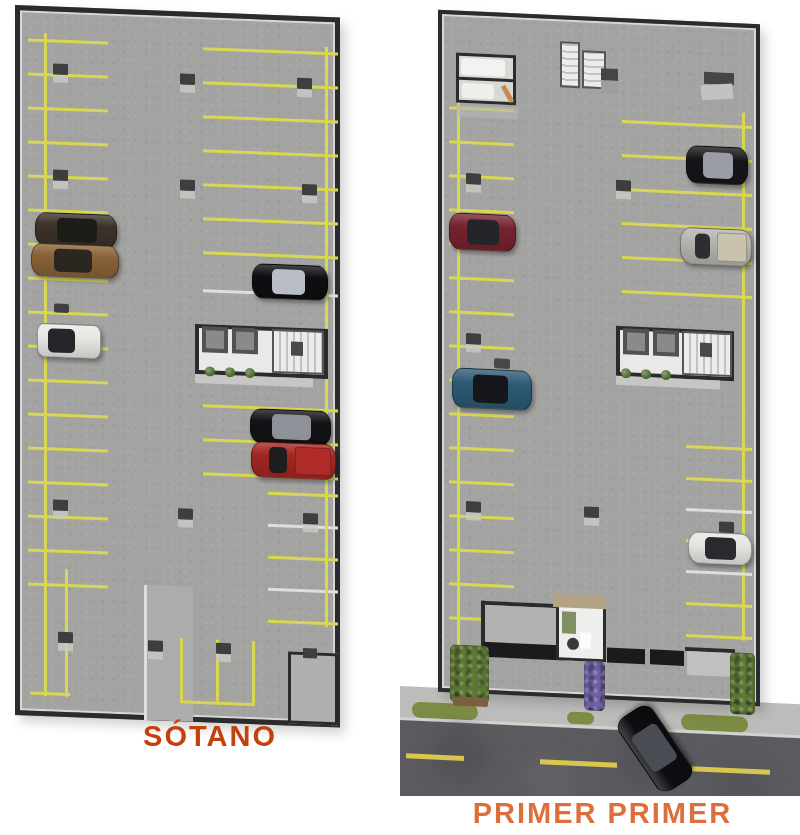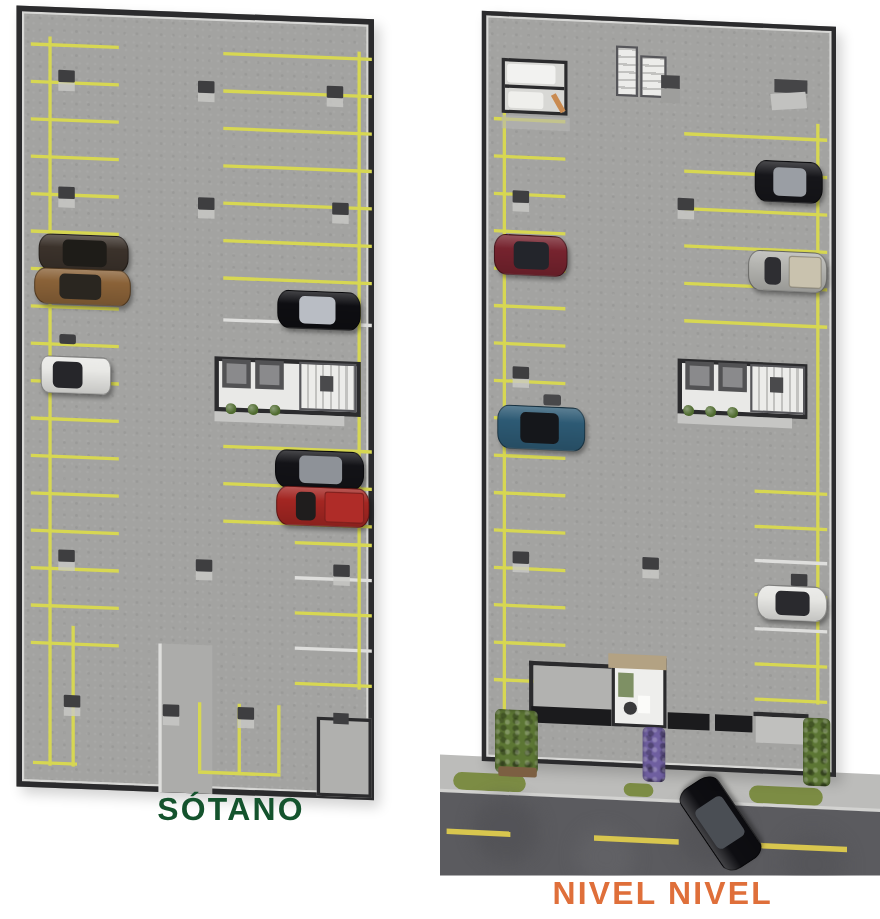--- a/index.html
+++ b/index.html
@@ -131,21 +131,21 @@
       </div>
       <div style="position: absolute; left: 230px; top: 389px; width: 81px; height: 35px; background-color: rgb(19, 19, 23); background-image: linear-gradient(rgba(255, 255, 255, 0.22), rgba(255, 255, 255, 0) 35%, rgba(0, 0, 0, 0.15)); border-radius: 11px / 14px; border: 1px solid rgba(0, 0, 0, 0.35); box-shadow: rgba(0, 0, 0, 0.35) 2px 3px 4px;">
         <div style="position: absolute; left: 26%; top: 13%; width: 50%; height: 74%; background-color: rgb(142, 146, 152); border-radius: 5px;"></div>
       </div>
       <div style="position: absolute; left: 231px; top: 422px; width: 85px; height: 36px; background-color: rgb(163, 38, 34); background-image: linear-gradient(rgba(255, 255, 255, 0.22), rgba(255, 255, 255, 0) 35%, rgba(0, 0, 0, 0.15)); border-radius: 11px / 14px; border: 1px solid rgba(0, 0, 0, 0.35); box-shadow: rgba(0, 0, 0, 0.35) 2px 3px 4px;">
         <div style="position: absolute; left: 20%; top: 13%; width: 22%; height: 74%; background-color: rgb(31, 29, 29); border-radius: 5px;"></div>
         <div style="position: absolute; left: 52%; top: 9%; width: 43%; height: 82%; background-color: rgb(175, 44, 40); border-radius: 3px; border: 1px solid rgba(0, 0, 0, 0.25);"></div>
       </div>
     </div>
 
-  <div class="plan-label" id="label-sotano" style="color: #14532d;">SÓTANO</div>
+  <div class="plan-label" id="label-sotano" style="color: #c2410c;">SÓTANO</div>
 
   <div class="panel-right">
     <div class="scene">
       <div class="street-host">
           <div style="position: absolute; left: 0px; top: 686px; width: 400px; height: 34px; background: rgb(188, 188, 186);"></div>
           <div style="position: absolute; left: 12px; top: 701px; width: 66px; height: 16px; background: rgb(124, 140, 68); border-radius: 8px;"></div>
           <div style="position: absolute; left: 167px; top: 704px; width: 27px; height: 12px; background: rgb(124, 140, 68); border-radius: 6px;"></div>
           <div style="position: absolute; left: 281px; top: 701px; width: 67px; height: 16px; background: rgb(124, 140, 68); border-radius: 8px;"></div>
           <div style="position: absolute; left: 0px; top: 717px; width: 400px; height: 3px; background: rgb(210, 210, 208);"></div>
           <div style="position: absolute; left: 0px; top: 720px; width: 400px; height: 78px; background: rgb(91, 91, 95);"></div>
@@ -259,15 +259,15 @@
           <div style="position: absolute; left: 10px; top: 353px; width: 80px; height: 40px; background-color: rgb(45, 90, 116); background-image: linear-gradient(rgba(255, 255, 255, 0.22), rgba(255, 255, 255, 0) 35%, rgba(0, 0, 0, 0.15)); border-radius: 11px / 14px; border: 1px solid rgba(0, 0, 0, 0.35); box-shadow: rgba(0, 0, 0, 0.35) 2px 3px 4px;">
             <div style="position: absolute; left: 26%; top: 13%; width: 44%; height: 74%; background-color: rgb(21, 23, 27); border-radius: 5px;"></div>
           </div>
           <div style="position: absolute; left: 246px; top: 506px; width: 64px; height: 32px; background-color: rgb(230, 230, 227); background-image: linear-gradient(rgba(255, 255, 255, 0.22), rgba(255, 255, 255, 0) 35%, rgba(0, 0, 0, 0.15)); border-radius: 11px / 14px; border: 1px solid rgba(0, 0, 0, 0.35); box-shadow: rgba(0, 0, 0, 0.35) 2px 3px 4px;">
             <div style="position: absolute; left: 26%; top: 13%; width: 50%; height: 74%; background-color: rgb(42, 42, 46); border-radius: 5px;"></div>
           </div>
         </div>
     </div>
   </div>
 
-  <div class="plan-label" id="label-primer" style="color: rgb(223, 111, 58);">NIVEL NIVEL</div>
+  <div class="plan-label" id="label-primer" style="color: rgb(223, 111, 58);">PRIMER PRIMER</div>
 
 </div>
 
 </body></html>

